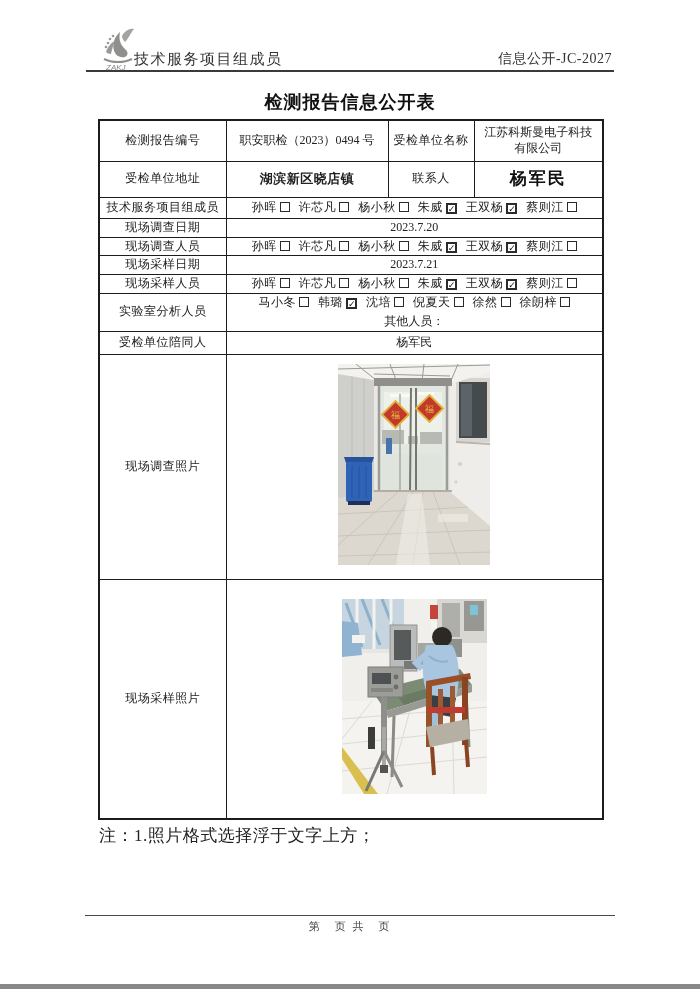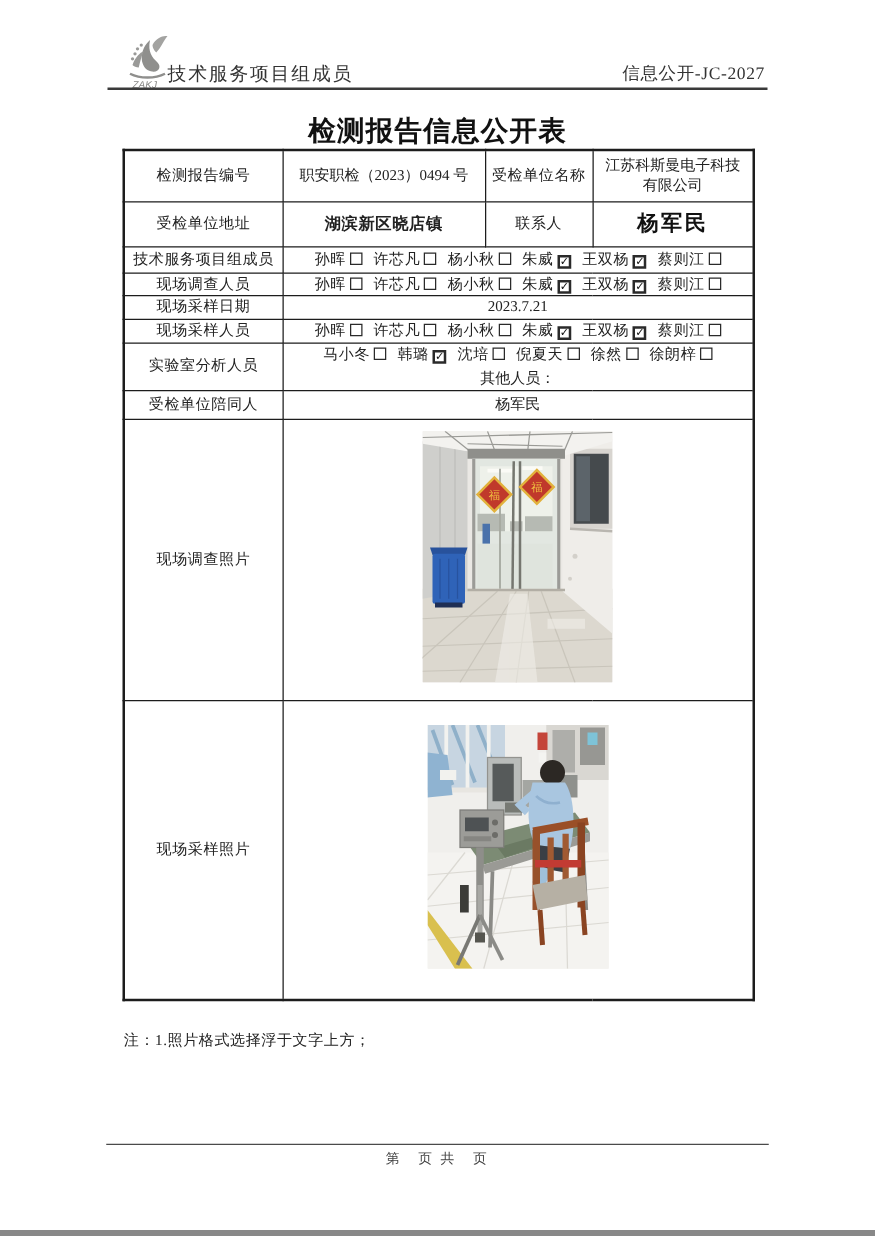--- a/index.html
+++ b/index.html
@@ -11,21 +11,21 @@
     color:#1f1f1f;
   }
   
   .hdr { position:absolute; left:86px; top:24px; width:528px; height:48px; }
   .hdr-rule { position:absolute; left:86px; top:70px; width:528px; height:2px; background:#3a3a3a; }
   .logo { position:absolute; left:12px; top:2px; width:46px; height:46px; }
   .company { position:absolute; left:48px; top:26px; font-size:15px; letter-spacing:1.5px; color:#333; white-space:nowrap; }
   .doccode { position:absolute; right:2px; top:26px; font-size:14px; letter-spacing:.5px; color:#333; white-space:nowrap; }
   
   .title { position:absolute; left:0; top:90px; width:700px; text-align:center;
-           font-size:22px; font-weight:bold; letter-spacing:1px; color:#111; }
+           font-size:18px; font-weight:bold; letter-spacing:1px; color:#111; }
   
   table.doc { position:absolute; left:98px; top:119px; width:504px;
               border-collapse:collapse; table-layout:fixed;
               font-size:12px; color:#222; }
   table.doc { border:2px solid #1c1c1c;padding-left:20px; }
   table.doc td { border:1px solid #1c1c1c; padding:1px 4px; vertical-align:middle; text-align:center; line-height:1.3; }
   td.lbl { letter-spacing:.5px; }
   td.left { text-align:left; padding-left:8px;margin-top:16px; }
   tr.r1 { height:41px; } tr.r2 { height:36px; } tr.r3 { height:21px; }
   tr.r4 { height:19px; } tr.r5 { height:18px; } tr.r6 { height:19px; }
@@ -39,21 +39,21 @@
   .members { white-space:nowrap; }
   .member { display:inline-block; margin-right:9px; letter-spacing:.5px; }
   .member:last-child { margin-right:0; }
   .cb { display:inline-block; width:10px; height:10px; border:1px solid #2a2a2a;
         margin-left:3px; vertical-align:-1px;
         font-family:"DejaVu Sans","Liberation Sans",sans-serif;
         font-size:9px; line-height:9px; font-weight:bold; text-align:center; color:#111; }
   .cb.on { border-width:2px; width:11px; height:11px; }
   .lab-line2 { display:block; margin-top:3px; }
   
-  .note { position:absolute; left:99px; top:824px; font-size:12px; letter-spacing:.5px; color:#222; }
+  .note { position:absolute; left:99px; top:824px; font-size:17px; letter-spacing:.5px; color:#222; }
   .ftr-rule { position:absolute; left:85px; top:915px; width:530px; height:1px; background:#4a4a4a; }
   .ftr-text { position:absolute; left:0; top:919px; width:700px; text-align:center; font-size:11px; color:#444; letter-spacing:2px; }
 </style>
 </head>
 <body>
 
 <div class="page">
 
   <div class="hdr">
     <svg class="logo" viewBox="0 0 46 46">
@@ -91,20 +91,24 @@
     <tr class="r2">
       <td class="lbl">受检单位地址</td>
       <td class="addr-val">湖滨新区晓店镇</td>
       <td class="lbl">联系人</td>
       <td class="contact-val">杨军民</td>
     </tr>
     <tr class="r3">
       <td class="lbl">技术服务项目组成员</td>
       <td colspan="3" class="left members"><span class="member"><span>孙晖</span><span class="cb"></span></span><span class="member"><span>许芯凡</span><span class="cb"></span></span><span class="member"><span>杨小秋</span><span class="cb"></span></span><span class="member"><span>朱威</span><span class="cb on">✓</span></span><span class="member"><span>王双杨</span><span class="cb on">✓</span></span><span class="member"><span>蔡则江</span><span class="cb"></span></span></td>
     </tr>
+    <tr class="r4">
+      <td class="lbl">现场调查日期</td>
+      <td colspan="3">2023.7.20</td>
+    </tr>
     <tr class="r5">
       <td class="lbl">现场调查人员</td>
       <td colspan="3" class="left members"><span class="member"><span>孙晖</span><span class="cb"></span></span><span class="member"><span>许芯凡</span><span class="cb"></span></span><span class="member"><span>杨小秋</span><span class="cb"></span></span><span class="member"><span>朱威</span><span class="cb on">✓</span></span><span class="member"><span>王双杨</span><span class="cb on">✓</span></span><span class="member"><span>蔡则江</span><span class="cb"></span></span></td>
     </tr>
     <tr class="r6">
       <td class="lbl">现场采样日期</td>
       <td colspan="3">2023.7.21</td>
     </tr>
     <tr class="r7">
       <td class="lbl">现场采样人员</td>

